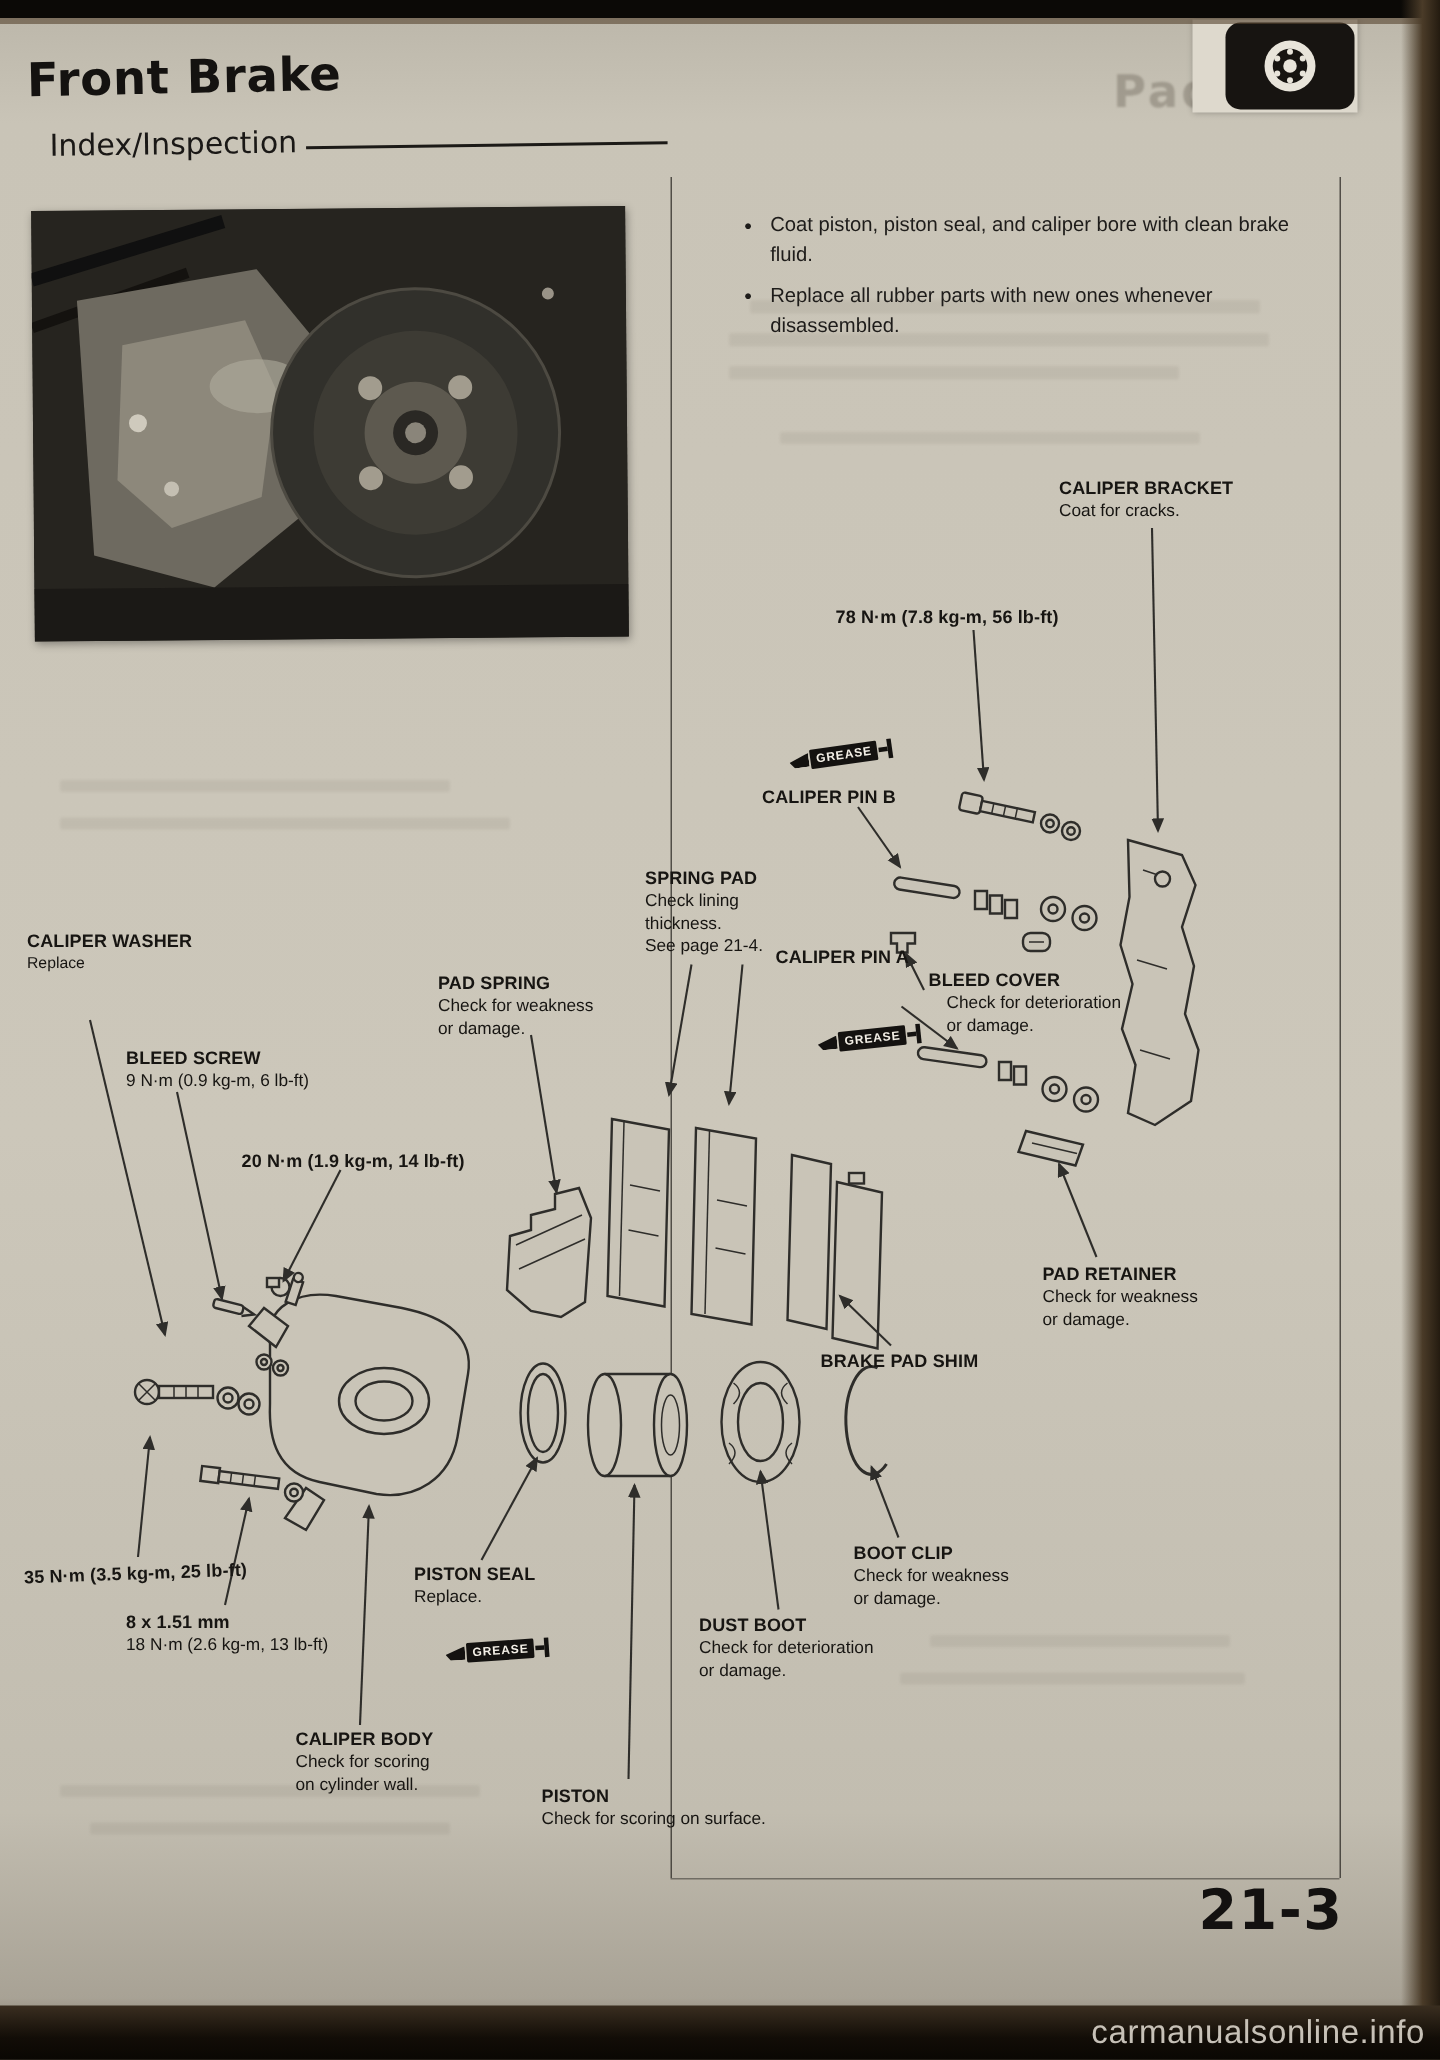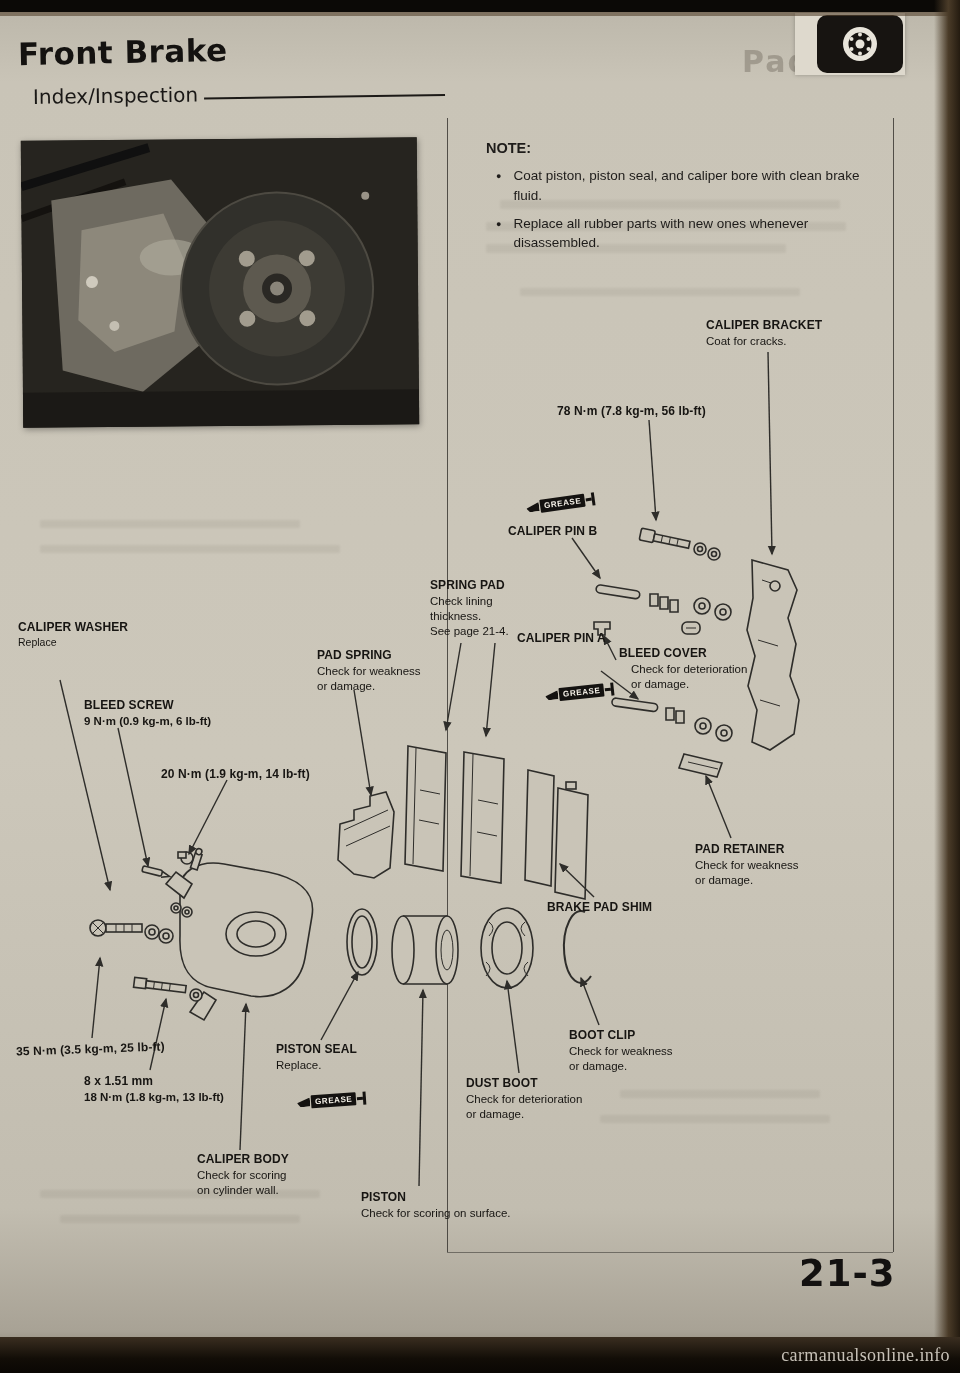--- a/index.html
+++ b/index.html
@@ -6,21 +6,21 @@
   .scan{position:relative;width:960px;height:1373px;overflow:hidden;
     font-family:"Liberation Sans",sans-serif;
     background:linear-gradient(180deg,#8f8a7d 0,#bdb8ab 1%,#c9c4b7 6%,#ccc7ba 55%,#c2bdb0 88%,#a8a295 97%,#6e6757 100%)}
   .top-strip{position:absolute;left:0;top:0;width:100%;height:12px;background:#0b0906}
   .top-strip2{position:absolute;left:0;top:12px;width:100%;height:4px;background:#55422e;opacity:.6}
   .right-band{position:absolute;right:0;top:0;width:26px;height:1373px;
     background:linear-gradient(90deg,rgba(60,48,32,0) 0,#4a3b28 55%,#241b10 100%)}
   .bottom-strip{position:absolute;left:0;bottom:0;width:100%;height:36px;box-sizing:border-box;
     background:linear-gradient(180deg,#3a2e20 0,#120d07 60%,#0a0703 100%);
     display:flex;align-items:center;justify-content:flex-end;padding-right:10px}
-  .watermark{color:#d6d0c6;font-size:18px;letter-spacing:.4px;font-family:Liberation Serif, serif;opacity:.92}
+  .watermark{color:#d6d0c6;font-size:22px;letter-spacing:.4px;font-family:Liberation Sans, sans-serif;opacity:.92}
 
   .hdr-title{position:absolute;left:18px;top:34px;font:700 31px "DejaVu Sans",sans-serif;color:#141210;
     transform:rotate(-1.2deg);letter-spacing:.5px}
   .hdr-subrow{position:absolute;left:33px;top:82px;width:412px;display:flex;align-items:center;transform:rotate(-0.8deg)}
   .hdr-subtitle{font:400 20px "DejaVu Sans",sans-serif;color:#1a1816}
   .hdr-line{flex:1;height:0;border-top:2.5px solid #1c1a17;margin-left:6px;margin-top:8px}
 
   .brandbox{position:absolute;left:795px;top:13px;width:110px;height:62px;background:#ded9cd;box-shadow:0 0 4px rgba(0,0,0,.25)}
   .brandplate{position:absolute;right:2px;top:2px;width:86px;height:58px;background:#171411;border-radius:10px;
     display:flex;align-items:center;justify-content:center}
@@ -35,21 +35,21 @@
   .hline{position:absolute;height:0;border-top:1.5px solid rgba(40,38,34,.5)}
 
   .note{position:absolute;left:486px;top:140px;width:400px;color:#1e1c1a}
   .note-h{font:700 14.5px/1.2 "Liberation Sans",sans-serif;margin-bottom:9px}
   .note-item{display:flex;font:400 13.5px/1.45 "Liberation Sans",sans-serif;margin-bottom:8px}
   .note-bullet{font-size:9px;margin:4px 12px 0 10px;flex:0 0 auto}
 
   .lbl{position:absolute;color:#171512}
   .lbl .t{font:700 12px/1.3 "Liberation Sans",sans-serif;letter-spacing:.1px;white-space:nowrap}
   .lbl .s{font:400 11.5px/1.32 "Liberation Sans",sans-serif;white-space:nowrap}
-  .lbl .s.b{font-weight:700}
+  .lbl .s.b{font-weight:400}
   .lbl .ind{margin-left:12px}
   .lbl .small{font-size:10.5px}
 
   .grease{position:absolute;display:flex;align-items:center}
   .gr-brush{width:13px;height:9px;background:#141210;clip-path:polygon(0 55%,100% 0,100% 100%,25% 100%);margin-right:1px}
   .gr-box{background:#141210;color:#f3efe6;font:700 8px/1 "Liberation Sans",sans-serif;padding:2.5px 4px;letter-spacing:.6px;border-radius:1px}
   .gr-stem{width:6px;height:2.5px;background:#141210;margin-left:1px}
   .gr-cap{width:2.5px;height:13px;background:#141210}
 
   .diagram{position:absolute;left:0;top:0;pointer-events:none}
@@ -120,21 +120,20 @@
       <circle cx="344" cy="58" r="4" fill="#999387"></circle>
       <rect x="0" y="252" width="396" height="35" fill="#1b1916"></rect>
     </svg>
   </div>
 
   <div class="vline" style="left:447px;top:118px;height:1134px"></div>
   <div class="vline" style="left:893px;top:118px;height:1134px"></div>
   <div class="hline" style="left:447px;top:1252px;width:446px"></div>
 
   <div class="note">
-    <div class="note-h">NOTE:</div>
     <div class="note-item">
       <span class="note-bullet">●</span>
       <span>Coat piston, piston seal, and caliper bore with clean brake fluid.</span>
     </div>
     <div class="note-item">
       <span class="note-bullet">●</span>
       <span>Replace all rubber parts with new ones whenever disassembled.</span>
     </div>
   </div>
 
@@ -302,21 +301,21 @@
 
   <div class="lbl" style="left:517px;top:631px">
     <div class="t">CALIPER PIN A</div>
   </div>
 
   <div class="lbl" style="left:18px;top:620px">
     <div class="t">CALIPER WASHER</div>
     <div class="s small">Replace</div>
   </div>
 
-  <div class="lbl" style="left:317px;top:648px">
+  <div class="lbl" style="left:292px;top:648px">
     <div class="t">PAD SPRING</div>
     <div class="s">Check for weakness</div>
     <div class="s">or damage.</div>
   </div>
 
   <div class="lbl" style="left:84px;top:698px">
     <div class="t">BLEED SCREW</div>
     <div class="s b">9 N·m (0.9 kg-m, 6 lb-ft)</div>
   </div>
 
@@ -333,21 +332,21 @@
   <div class="lbl" style="left:547px;top:900px">
     <div class="t">BRAKE PAD SHIM</div>
   </div>
 
   <div class="lbl" style="left:16px;top:1042px;transform:rotate(-2deg)">
     <div class="t">35 N·m (3.5 kg-m, 25 lb-ft)</div>
   </div>
 
   <div class="lbl" style="left:84px;top:1074px">
     <div class="t">8 x 1.51 mm</div>
-    <div class="s b">18 N·m (1.8 kg-m, 13 lb-ft)</div>
+    <div class="s b">18 N·m (2.6 kg-m, 13 lb-ft)</div>
   </div>
 
   <div class="lbl" style="left:276px;top:1042px">
     <div class="t">PISTON SEAL</div>
     <div class="s">Replace.</div>
   </div>
 
   <div class="lbl" style="left:569px;top:1028px">
     <div class="t">BOOT CLIP</div>
     <div class="s">Check for weakness</div>

